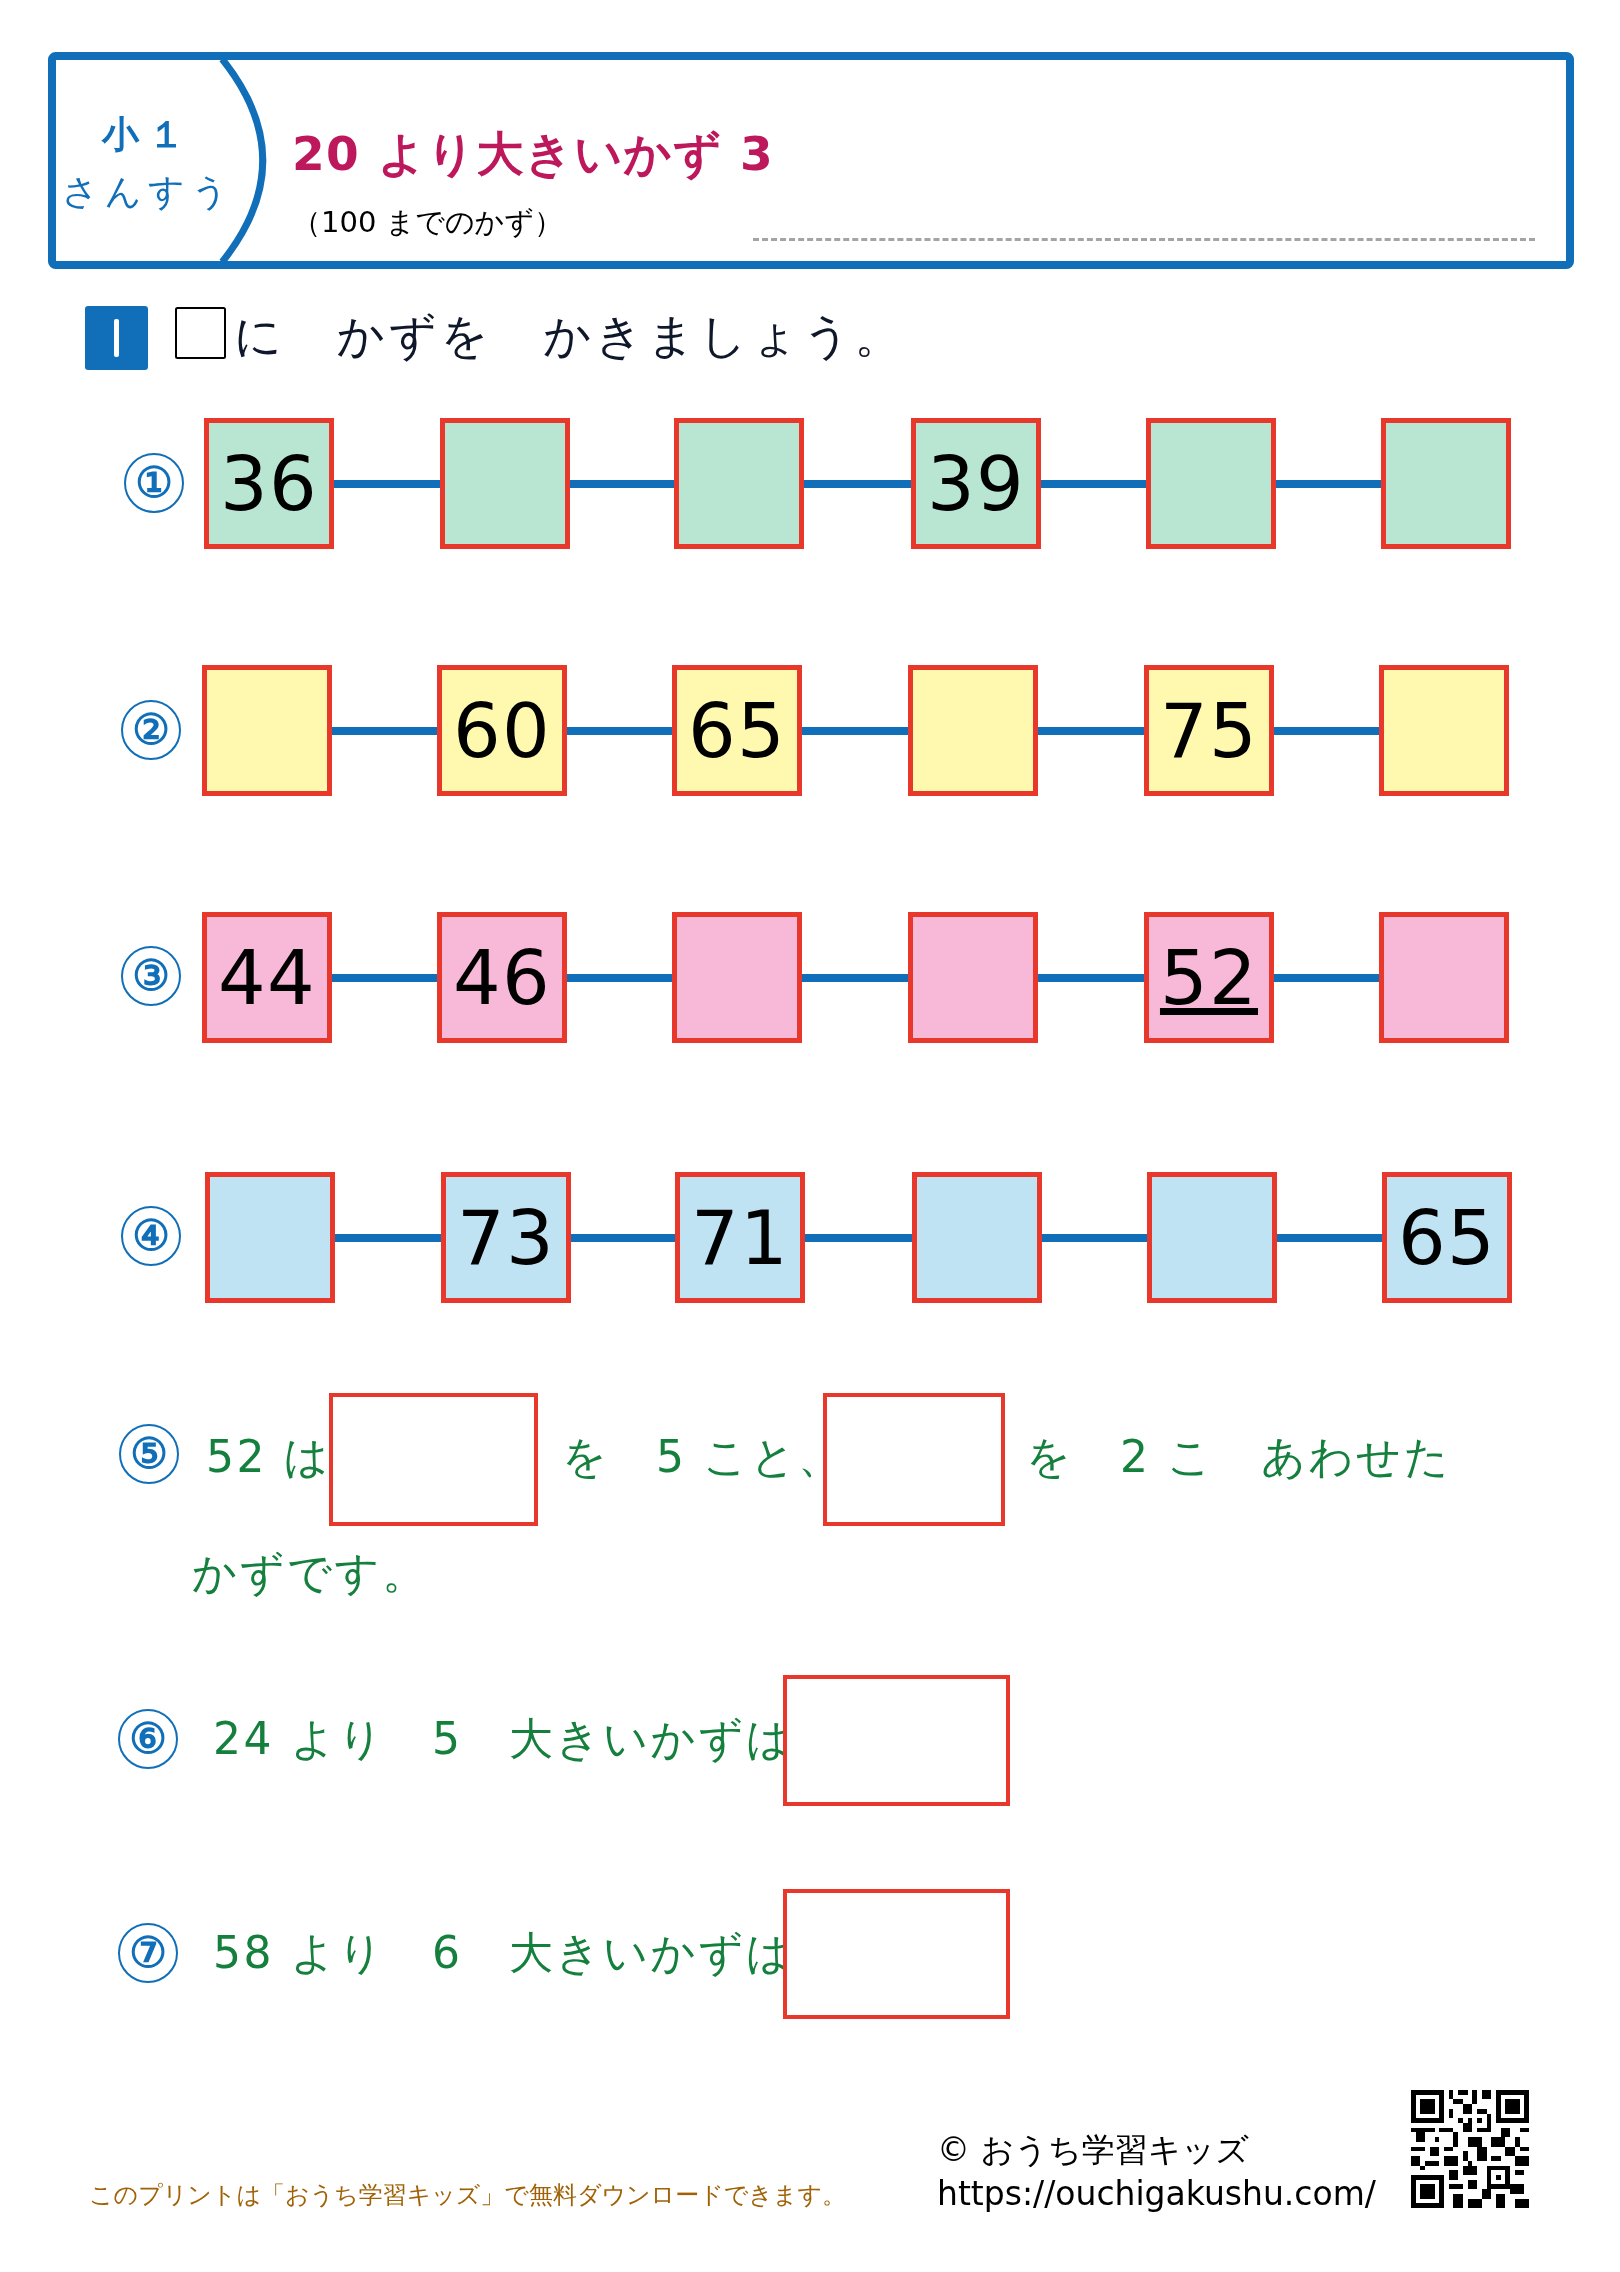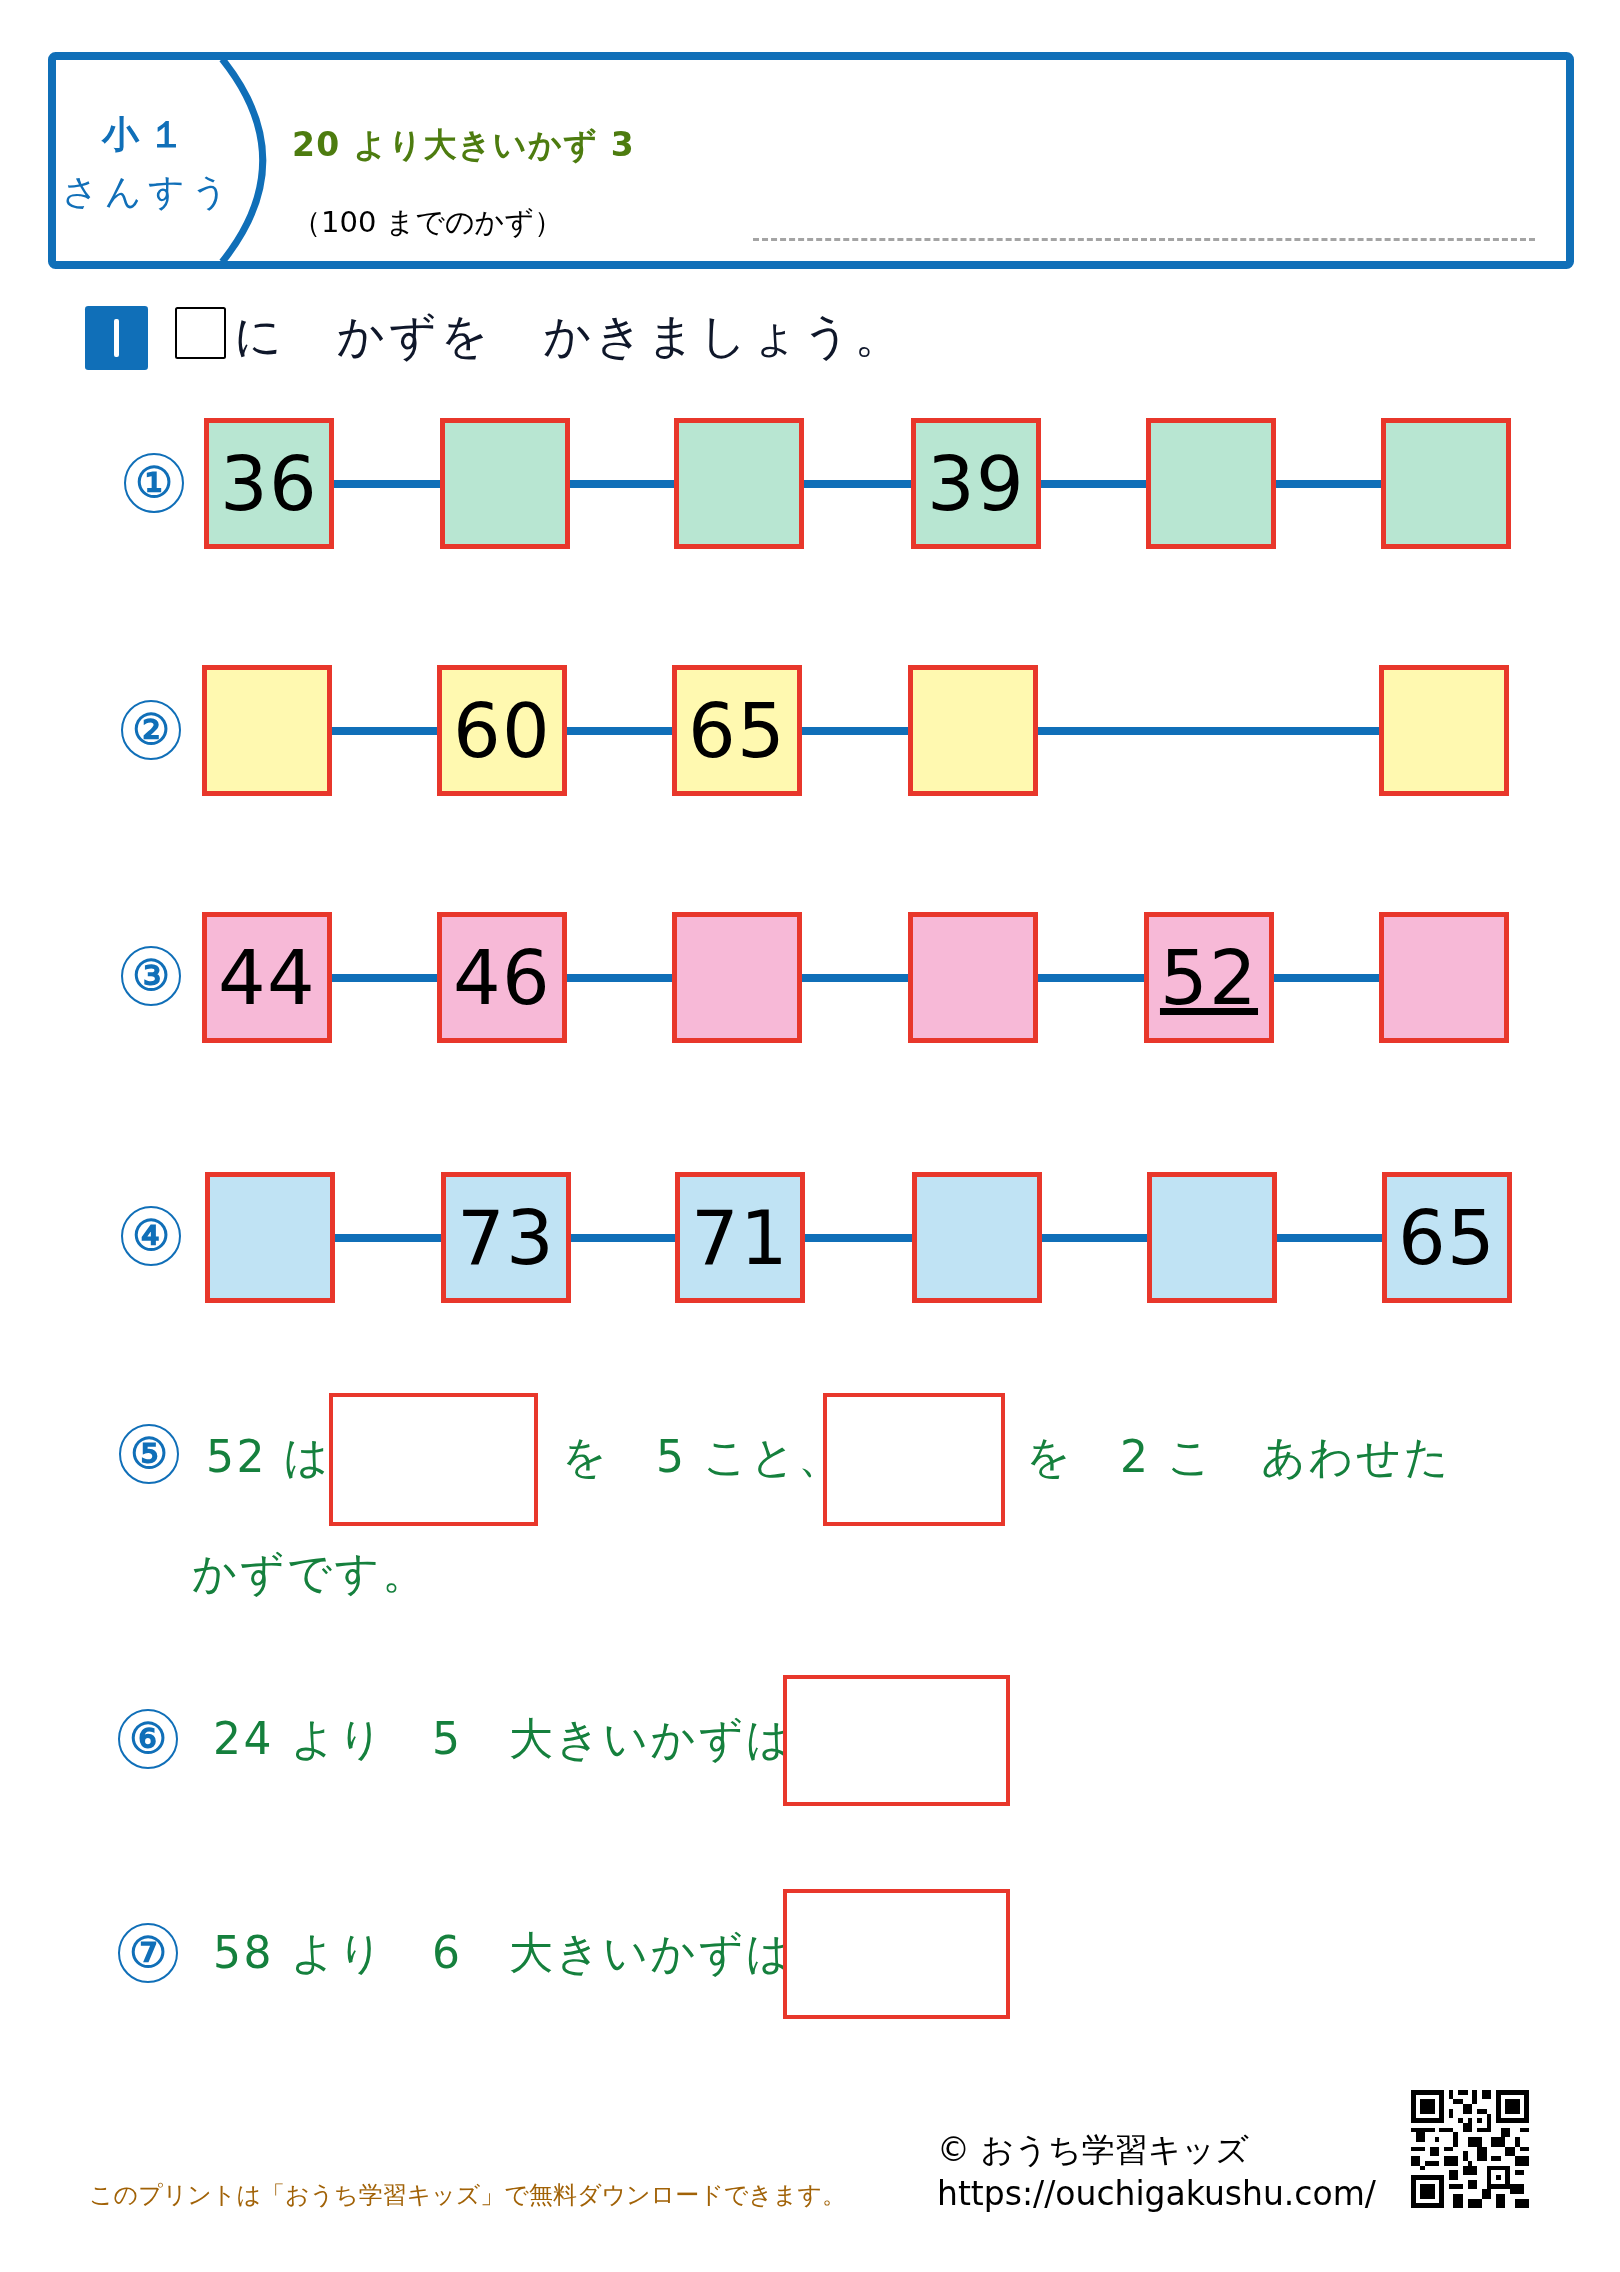--- a/index.html
+++ b/index.html
@@ -13,21 +13,21 @@
     position: absolute; left: 48px; top: 52px; width: 1526px; height: 217px;
     border: 8.3px solid #106fb8; border-radius: 7.6px; box-sizing: border-box; background: #fff;
   }
   .header svg.curve { position: absolute; left: 0; top: 0; }
   .grade {
     position: absolute; left: 0; width: 184px; text-align: center; color: #106fb8;
   }
   .grade.g1 { top: 50px; font-size: 37px; font-weight: bold; letter-spacing: 9px; }
   .grade.g2 { top: 108px; font-size: 36px; letter-spacing: 6.3px; }
   .title {
-    position: absolute; left: 236px; top: 63px; font-size: 33px; font-weight: bold; color: #4d7c0f;
+    position: absolute; left: 236px; top: 63px; font-size: 47px; font-weight: bold; color: #be185d;
     letter-spacing: 1.3px; white-space: nowrap;
   }
   .subtitle {
     position: absolute; left: 236px; top: 143px; font-size: 29px; color: #000; white-space: nowrap;
   }
   .dash {
     position: absolute; left: 697px; top: 178px; width: 782px; height: 0;
     border-top: 3.2px dashed #a4a4a4;
   }
 
@@ -112,20 +112,21 @@
   <div class="cell" style="left:1381px; background:#b8e6d2;"></div>
 </div>
 
 <div class="circ" style="left:121px; top:700px;">②</div>
 <div class="row" style="top:665px;">
   <div class="connector"></div>
   <div class="cell" style="left:202px; background:#fff9b0;"></div>
   <div class="cell" style="left:437px; background:#fff9b0;">60</div>
   <div class="cell" style="left:672px; background:#fff9b0;">65</div>
   <div class="cell" style="left:908px; background:#fff9b0;"></div>
+  <div class="cell" style="left:1144px; background:#fff9b0;">75</div>
   <div class="cell" style="left:1379px; background:#fff9b0;"></div>
 </div>
 
 <div class="circ" style="left:121px; top:946px;">③</div>
 <div class="row" style="top:912px;">
   <div class="connector"></div>
   <div class="cell" style="left:202px; background:#f7b9d7;">44</div>
   <div class="cell" style="left:437px; background:#f7b9d7;">46</div>
   <div class="cell" style="left:672px; background:#f7b9d7;"></div>
   <div class="cell" style="left:908px; background:#f7b9d7;"></div>

